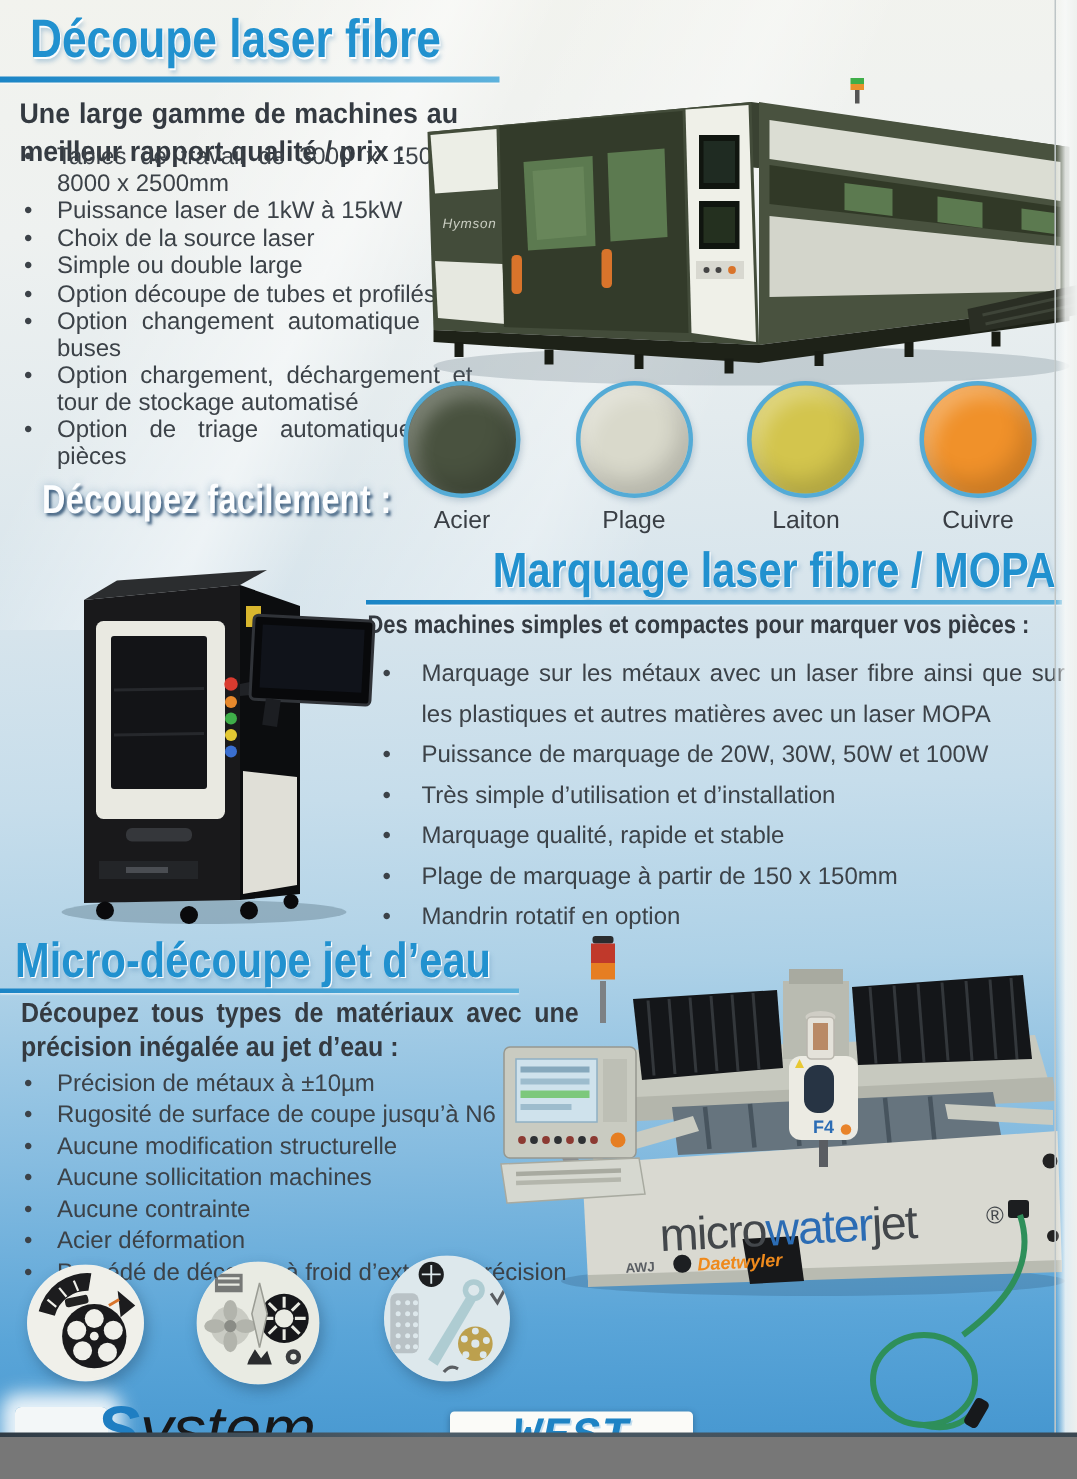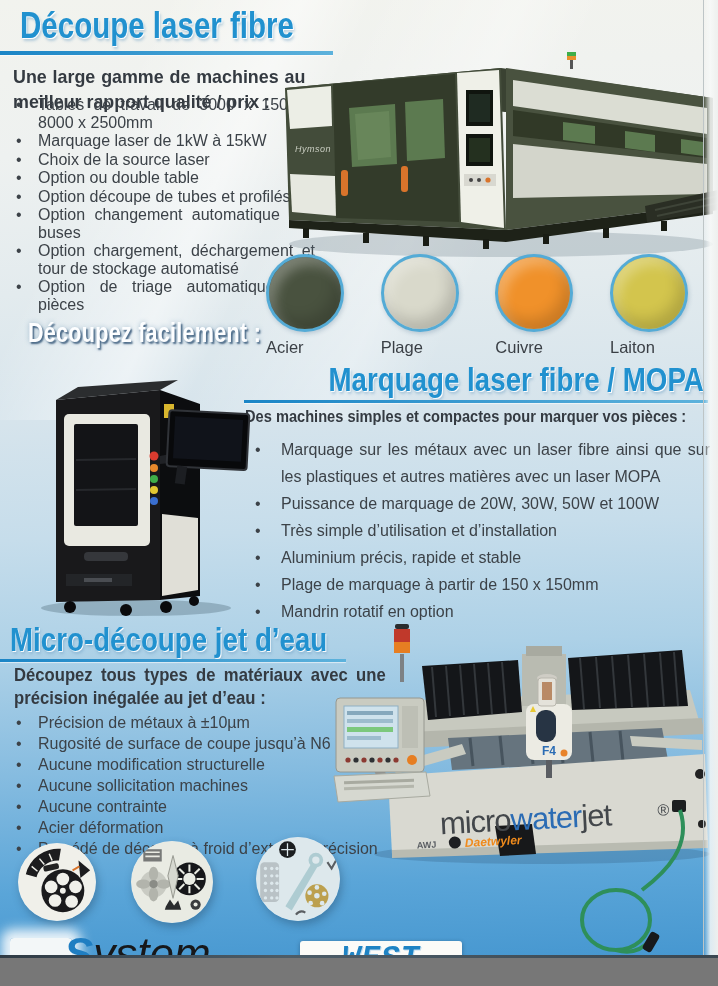--- a/index.html
+++ b/index.html
@@ -47,21 +47,21 @@
   #list2 .bdot{flex-basis:26px;}
   #list3{left:13px;top:712px;width:374px;font-size:16px;line-height:21px;}
   
   #cta{
     left:28px;top:318px;font-size:27px;font-weight:bold;color:#fdfeff;white-space:nowrap;
     letter-spacing:.3px;transform:scaleX(.8);transform-origin:left top;
     text-shadow:2px 2px 2px rgba(40,75,110,.8), 0 0 6px rgba(70,120,160,.4);
   }
   
   #materials{left:266px;top:254px;width:428px;display:flex;justify-content:space-between;}
-  .material{width:84px;display:flex;flex-direction:column;align-items:flex-start;}
+  .material{width:84px;display:flex;flex-direction:column;align-items:center;}
   .mcircle{
     width:72px;height:72px;border-radius:50%;border:3px solid #54abd6;
     box-shadow:inset -6px -9px 14px rgba(0,0,0,.16), inset 6px 8px 12px rgba(255,255,255,.28),
       1px 2px 4px rgba(60,100,130,.25);
   }
   .mlabel{margin-top:6px;font-size:16.5px;color:#3a3f45;}
   
   #machine1{left:273px;top:52px;}
   #machine2{left:26px;top:360px;}
   #machine3{left:330px;top:614px;}
@@ -122,29 +122,29 @@
   <div class="abs intro" id="intro1">Une large gamme de machines au meilleur rapport qualité / prix :</div>
 
   <div class="abs blist" id="list1">
 
   <div class="bitem">
       <span class="bdot">•</span>
       <span class="btxt">Tables de travail de 3000 x 1500 à 8000 x 2500mm</span>
     </div>
       <div class="bitem">
       <span class="bdot">•</span>
-      <span class="btxt">Marquage laser de 1kW à 15kW</span>
+      <span class="btxt">Puissance laser de 1kW à 15kW</span>
     </div>
       <div class="bitem">
       <span class="bdot">•</span>
       <span class="btxt">Choix de la source laser</span>
     </div>
       <div class="bitem">
       <span class="bdot">•</span>
-      <span class="btxt">Option ou double table</span>
+      <span class="btxt">Simple ou double large</span>
     </div>
       <div class="bitem">
       <span class="bdot">•</span>
       <span class="btxt">Option découpe de tubes et profilés</span>
     </div>
       <div class="bitem">
       <span class="bdot">•</span>
       <span class="btxt">Option changement automatique des buses</span>
     </div>
       <div class="bitem">
@@ -214,26 +214,26 @@
 
   <div class="material">
       <div class="mcircle" style="background: rgb(73, 82, 63);"></div>
       <div class="mlabel">Acier</div>
     </div>
       <div class="material">
       <div class="mcircle" style="background: rgb(217, 217, 203);"></div>
       <div class="mlabel">Plage</div>
     </div>
       <div class="material">
+      <div class="mcircle" style="background: rgb(211, 197, 77);"></div>
+      <div class="mlabel">Laiton</div>
+    </div>
+      <div class="material">
       <div class="mcircle" style="background: rgb(240, 145, 42);"></div>
       <div class="mlabel">Cuivre</div>
-    </div>
-      <div class="material">
-      <div class="mcircle" style="background: rgb(211, 197, 77);"></div>
-      <div class="mlabel">Laiton</div>
     </div>
     </div>
 
   <div class="abs blue-title" id="title2">Marquage laser fibre / MOPA</div>
   <div class="abs rule" id="rule2"></div>
   <div class="abs intro" id="intro2">Des machines simples et compactes pour marquer vos pièces :</div>
 
   <div class="abs blist" id="list2">
 
   <div class="bitem">
@@ -243,21 +243,21 @@
       <div class="bitem">
       <span class="bdot">•</span>
       <span class="btxt">Puissance de marquage de 20W, 30W, 50W et 100W</span>
     </div>
       <div class="bitem">
       <span class="bdot">•</span>
       <span class="btxt">Très simple d’utilisation et d’installation</span>
     </div>
       <div class="bitem">
       <span class="bdot">•</span>
-      <span class="btxt">Aluminium précis, rapide et stable</span>
+      <span class="btxt">Marquage qualité, rapide et stable</span>
     </div>
       <div class="bitem">
       <span class="bdot">•</span>
       <span class="btxt">Plage de marquage à partir de 150 x 150mm</span>
     </div>
       <div class="bitem">
       <span class="bdot">•</span>
       <span class="btxt">Mandrin rotatif en option</span>
     </div>
     </div>

